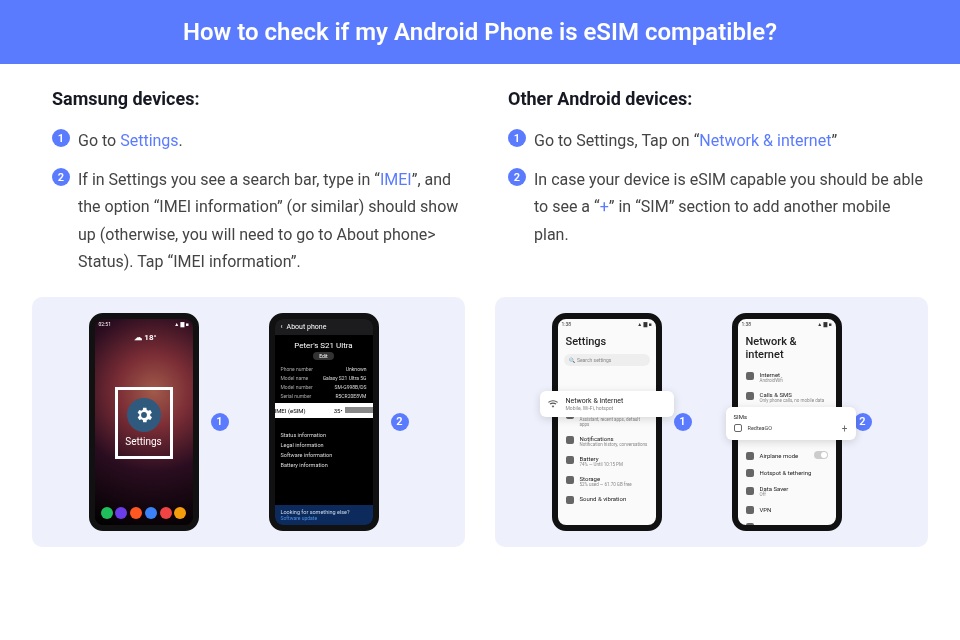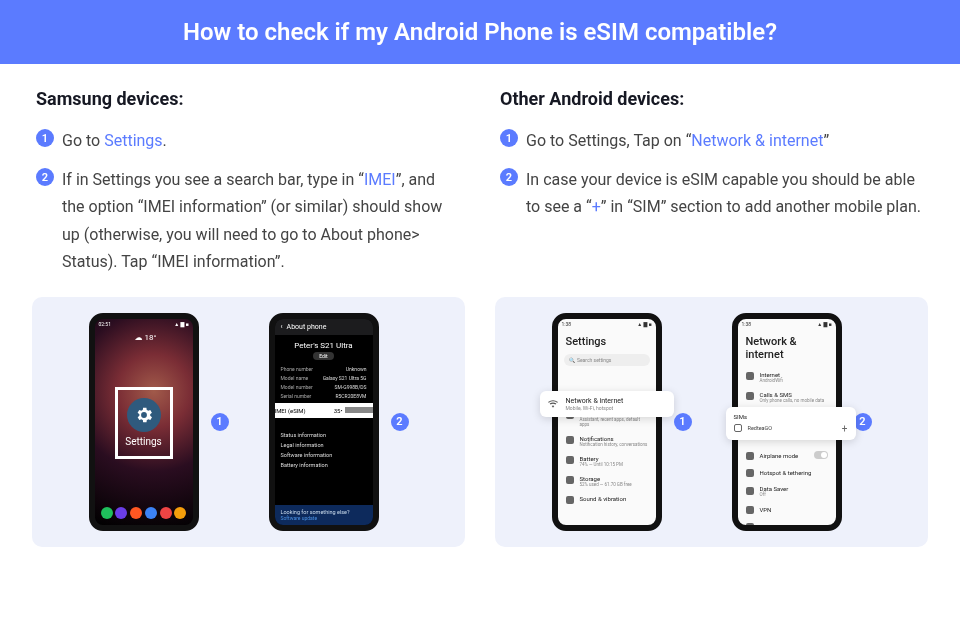--- a/index.html
+++ b/index.html
@@ -12,21 +12,21 @@
     background: #5b7bff;
     color: #fff;
     text-align: center;
     padding: 18px 0;
     font-size: 24px;
     font-weight: 600;
   }
   .cols {
     display: flex;
     gap: 40px;
-    padding: 24px 36px 10px 36px;
+    padding: 24px 36px 10px 52px;
   }
   .col { flex: 1; }
   .sect-title {
     font-size: 18px;
     font-weight: 700;
     color: #161823;
     margin-bottom: 18px;
   }
   .step { display: flex; gap: 8px; margin-bottom: 12px; }
   .bullet {
@@ -83,21 +83,21 @@
     color: #fff;
     font-size: 11px;
     font-weight: 600;
     display: flex; align-items: center; justify-content: center;
   }
   
   .ph-s1 {
     background: radial-gradient(circle at 60% 35%, #a15a4a 0%, #7a2d35 25%, #2a0d20 55%, #000 100%);
   }
   .ph-s1 .statusbar { position:absolute; top:2px; left:4px; right:4px; color:#fff; font-size:5px; display:flex; justify-content:space-between; }
-  .ph-s1 .weather { position:absolute; top:14px; left:4px; right:0; text-align:center; color:#fff; font-size:8px; }
+  .ph-s1 .weather { position:absolute; top:14px; left:4px; right:0; text-align:center; color:#fff; font-size:8px;font-weight:bold; }
   .ph-s1 .frame {
     position: absolute;
     left: 20px; right: 20px;
     top: 68px; height: 72px;
     border: 3px solid #fff;
     display: flex; flex-direction: column;
     align-items: center; justify-content: center;
     gap: 4px;
   }
   .gear {

